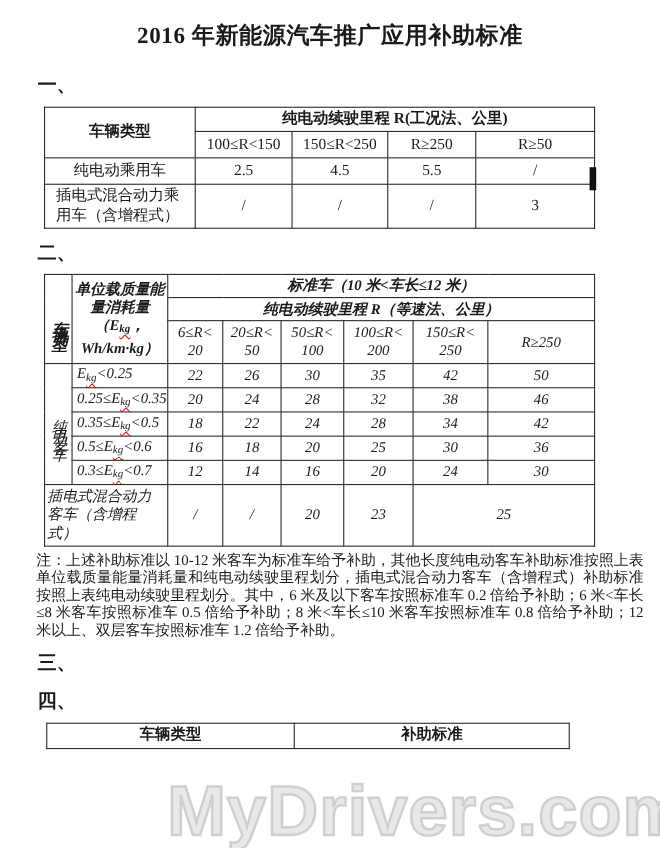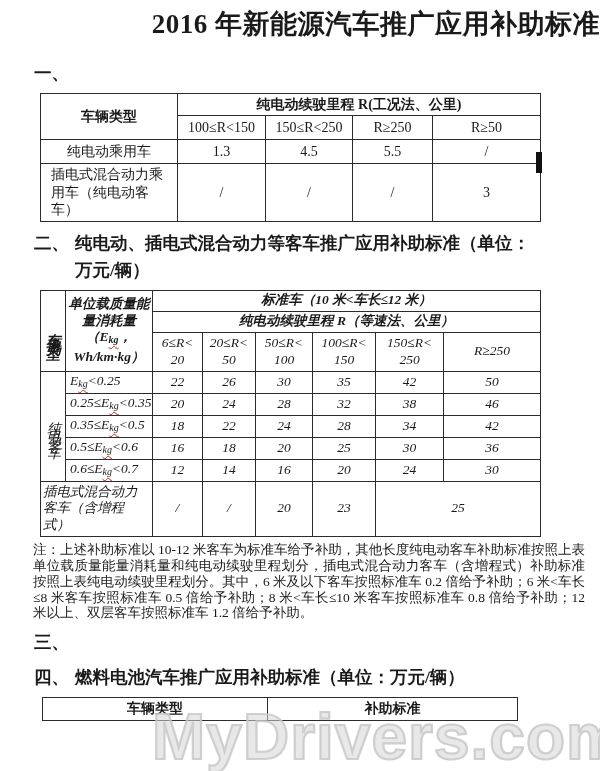--- a/index.html
+++ b/index.html
@@ -1,21 +1,21 @@
 <!DOCTYPE html>
 <html><head>
 <meta charset="utf-8">
 <style>
   html,body{margin:0;padding:0;}
   body{
     width:600px;height:771px;background:#ffffff;position:relative;overflow:hidden;
     font-family:"Liberation Serif","DejaVu Serif",serif;color:#1a1a1a;
   }
   .title{
-    text-align:right;font-size:27px;font-weight:bold;margin:6px 0 18px 0;letter-spacing:.5px;
+    text-align:center;font-size:21px;font-weight:bold;margin:18px 0 18px 0;letter-spacing:.5px;
   }
   .section{display:flex;font-weight:bold;font-size:17.5px;line-height:27px;margin:8px 0 6px 34px;}
   .section .num{width:41px;flex-shrink:0;}
   .section .txt{flex:0 1 auto;}
   .s1 .txt{width:450px;}
   .s2 .txt{width:462px;}
   .s3 .txt{width:458px;}
   .s4 .txt{width:470px;}
 
   table{border-collapse:collapse;table-layout:fixed;margin-left:40px;}
@@ -90,39 +90,38 @@
     <th colspan="4">纯电动续驶里程 R(工况法、公里)</th>
   </tr>
   <tr class="h2">
     <td>100≤R&lt;150</td>
     <td>150≤R&lt;250</td>
     <td>R≥250</td>
     <td>R≥50</td>
   </tr>
   <tr class="r1">
     <td>纯电动乘用车</td>
-    <td>1.3</td>
+    <td>2.5</td>
     <td>4.5</td>
     <td>5.5</td>
     <td>/</td>
   </tr>
   <tr class="r2">
-    <td class="wraplab">插电式混合动力乘用车（纯电动客车）</td>
+    <td class="wraplab">插电式混合动力乘用车（含增程式）</td>
     <td>/</td>
     <td>/</td>
     <td>/</td>
     <td>3</td>
   </tr>
 </tbody>
   </table>
 <div class="artifact"></div>
 
 <div class="section s2">
   <span class="num">二、</span>
-  <span class="txt">纯电动、插电式混合动力等客车推广应用补助标准（单位：万元/辆）</span>
 </div>
 
 <table class="t2">
   <colgroup>
       <col style="width:25px">
       <col style="width:87px">
       <col style="width:50px">
       <col style="width:53px">
       <col style="width:57px">
       <col style="width:63px">
@@ -153,21 +152,21 @@
     <td>
           <span class="line">20≤R&lt;</span>
           <span class="line">50</span>
         </td>
     <td>
           <span class="line">50≤R&lt;</span>
           <span class="line">100</span>
         </td>
     <td>
           <span class="line">100≤R&lt;</span>
-          <span class="line">150</span>
+          <span class="line">200</span>
         </td>
     <td>
           <span class="line">150≤R&lt;</span>
           <span class="line">250</span>
         </td>
     <td>R≥250</td>
   </tr>
   <tr class="dr">
     <td rowspan="5">
       <div class="v-text v-group">纯电动客车</div>
@@ -201,21 +200,21 @@
   <tr class="dr">
     <td class="elabel"><span>0.5≤E</span><span class="subk">kg</span><span>&lt;0.6</span></td>
     <td>16</td>
     <td>18</td>
     <td>20</td>
     <td>25</td>
     <td>30</td>
     <td>36</td>
   </tr>
   <tr class="dr">
-    <td class="elabel"><span>0.6≤E</span><span class="subk">kg</span><span>&lt;0.7</span></td>
+    <td class="elabel"><span>0.3≤E</span><span class="subk">kg</span><span>&lt;0.7</span></td>
     <td>12</td>
     <td>14</td>
     <td>16</td>
     <td>20</td>
     <td>24</td>
     <td>30</td>
   </tr>
   <tr class="phev">
     <td colspan="2" class="phevlab">插电式混合动力客车（含增程式）</td>
     <td>/</td>
@@ -228,21 +227,20 @@
   </table>
 
 <div class="note">注：上述补助标准以 10-12 米客车为标准车给予补助，其他长度纯电动客车补助标准按照上表单位载质量能量消耗量和纯电动续驶里程划分，插电式混合动力客车（含增程式）补助标准按照上表纯电动续驶里程划分。其中，6 米及以下客车按照标准车 0.2 倍给予补助；6 米&lt;车长≤8 米客车按照标准车 0.5 倍给予补助；8 米&lt;车长≤10 米客车按照标准车 0.8 倍给予补助；12 米以上、双层客车按照标准车 1.2 倍给予补助。</div>
 
 <div class="section s3">
   <span class="num">三、</span>
 </div>
 
 <div class="section s4">
   <span class="num">四、</span>
-  <span class="txt">燃料电池汽车推广应用补助标准（单位：万元/辆）</span>
 </div>
 
 <table class="t4">
   <colgroup>
       <col style="width:225px">
       <col style="width:250px">
     </colgroup>
   <tbody>
       <tr>
     <th>车辆类型</th>

